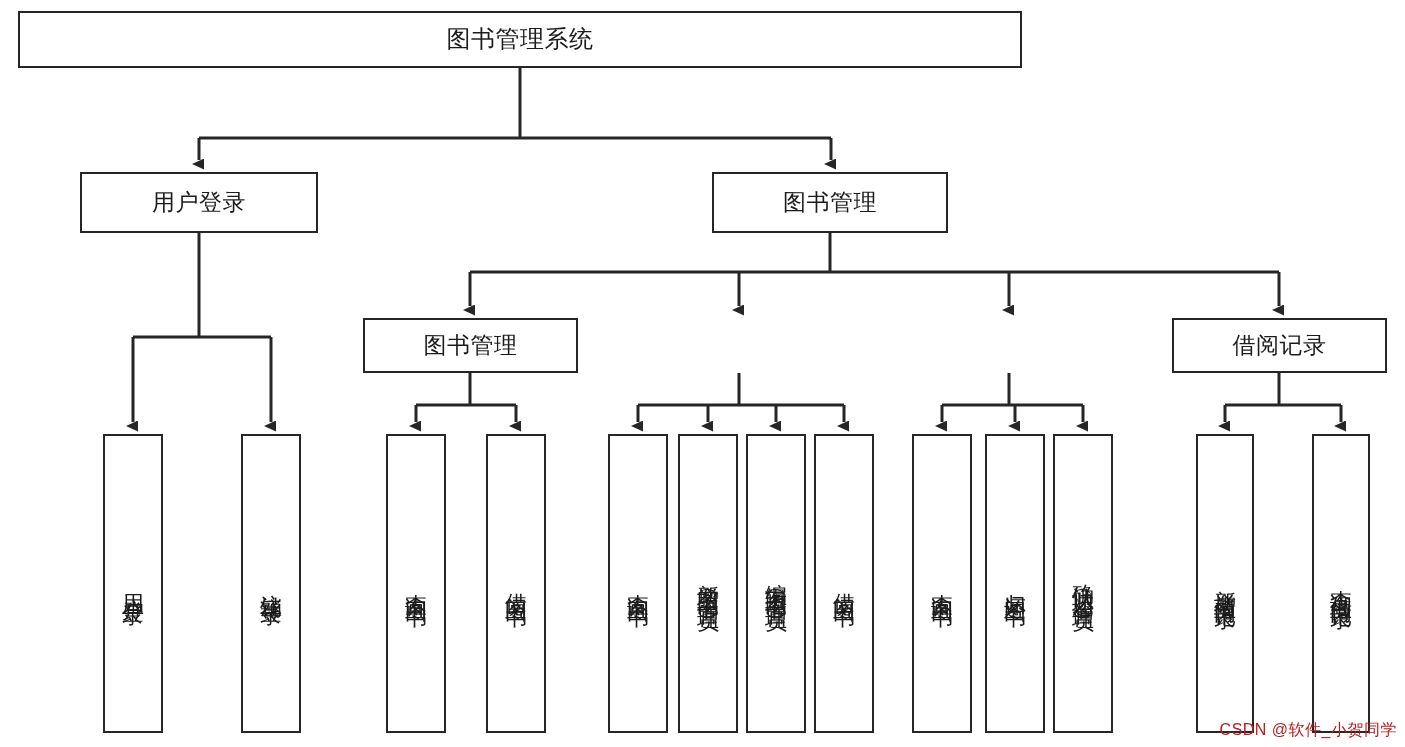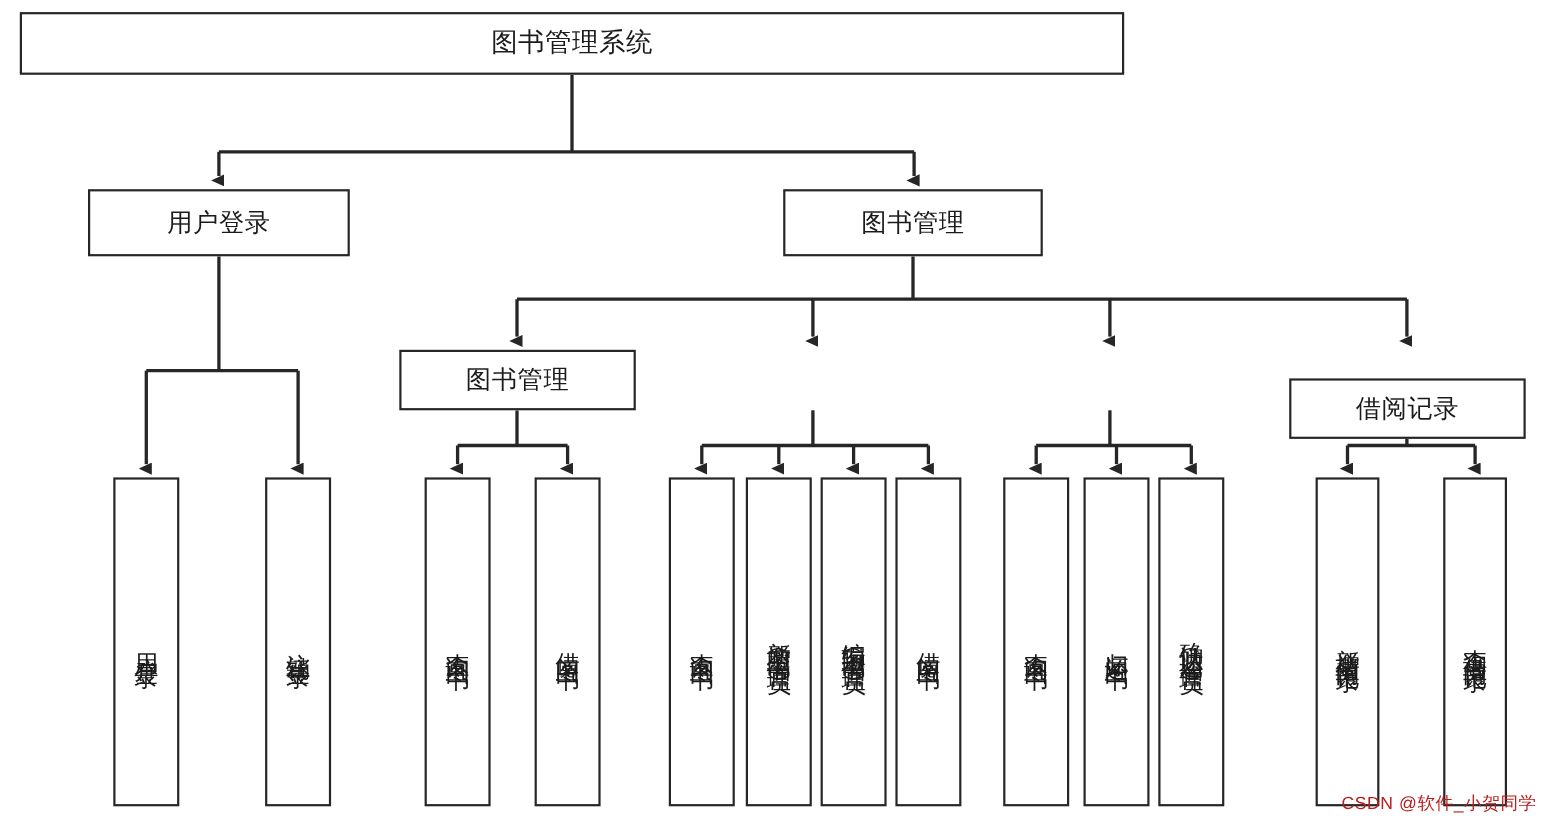--- a/index.html
+++ b/index.html
@@ -134,21 +134,21 @@
   <div class="node horiz" style="left:80px;top:172px;width:238px;height:61px;">
     <span class="label">用户登录</span>
   </div>
   <div class="node horiz" style="left:712px;top:172px;width:236px;height:61px;">
     <span class="label">图书管理</span>
   </div>
 
   <div class="node horiz" style="left:363px;top:318px;width:215px;height:55px;">
     <span class="label">图书管理</span>
   </div>
-  <div class="node horiz" style="left:1172px;top:318px;width:215px;height:55px;margin-top:26px;">
+  <div class="node horiz" style="left:1172px;top:318px;width:215px;height:55px;">
     <span class="label">借阅记录</span>
   </div>
 
   <div class="node vert" style="left:103px;top:434px;width:60px;height:299px;">
     <span class="label">用户登录</span>
   </div>
   <div class="node vert" style="left:241px;top:434px;width:60px;height:299px;">
     <span class="label">注销登录</span>
   </div>
 

